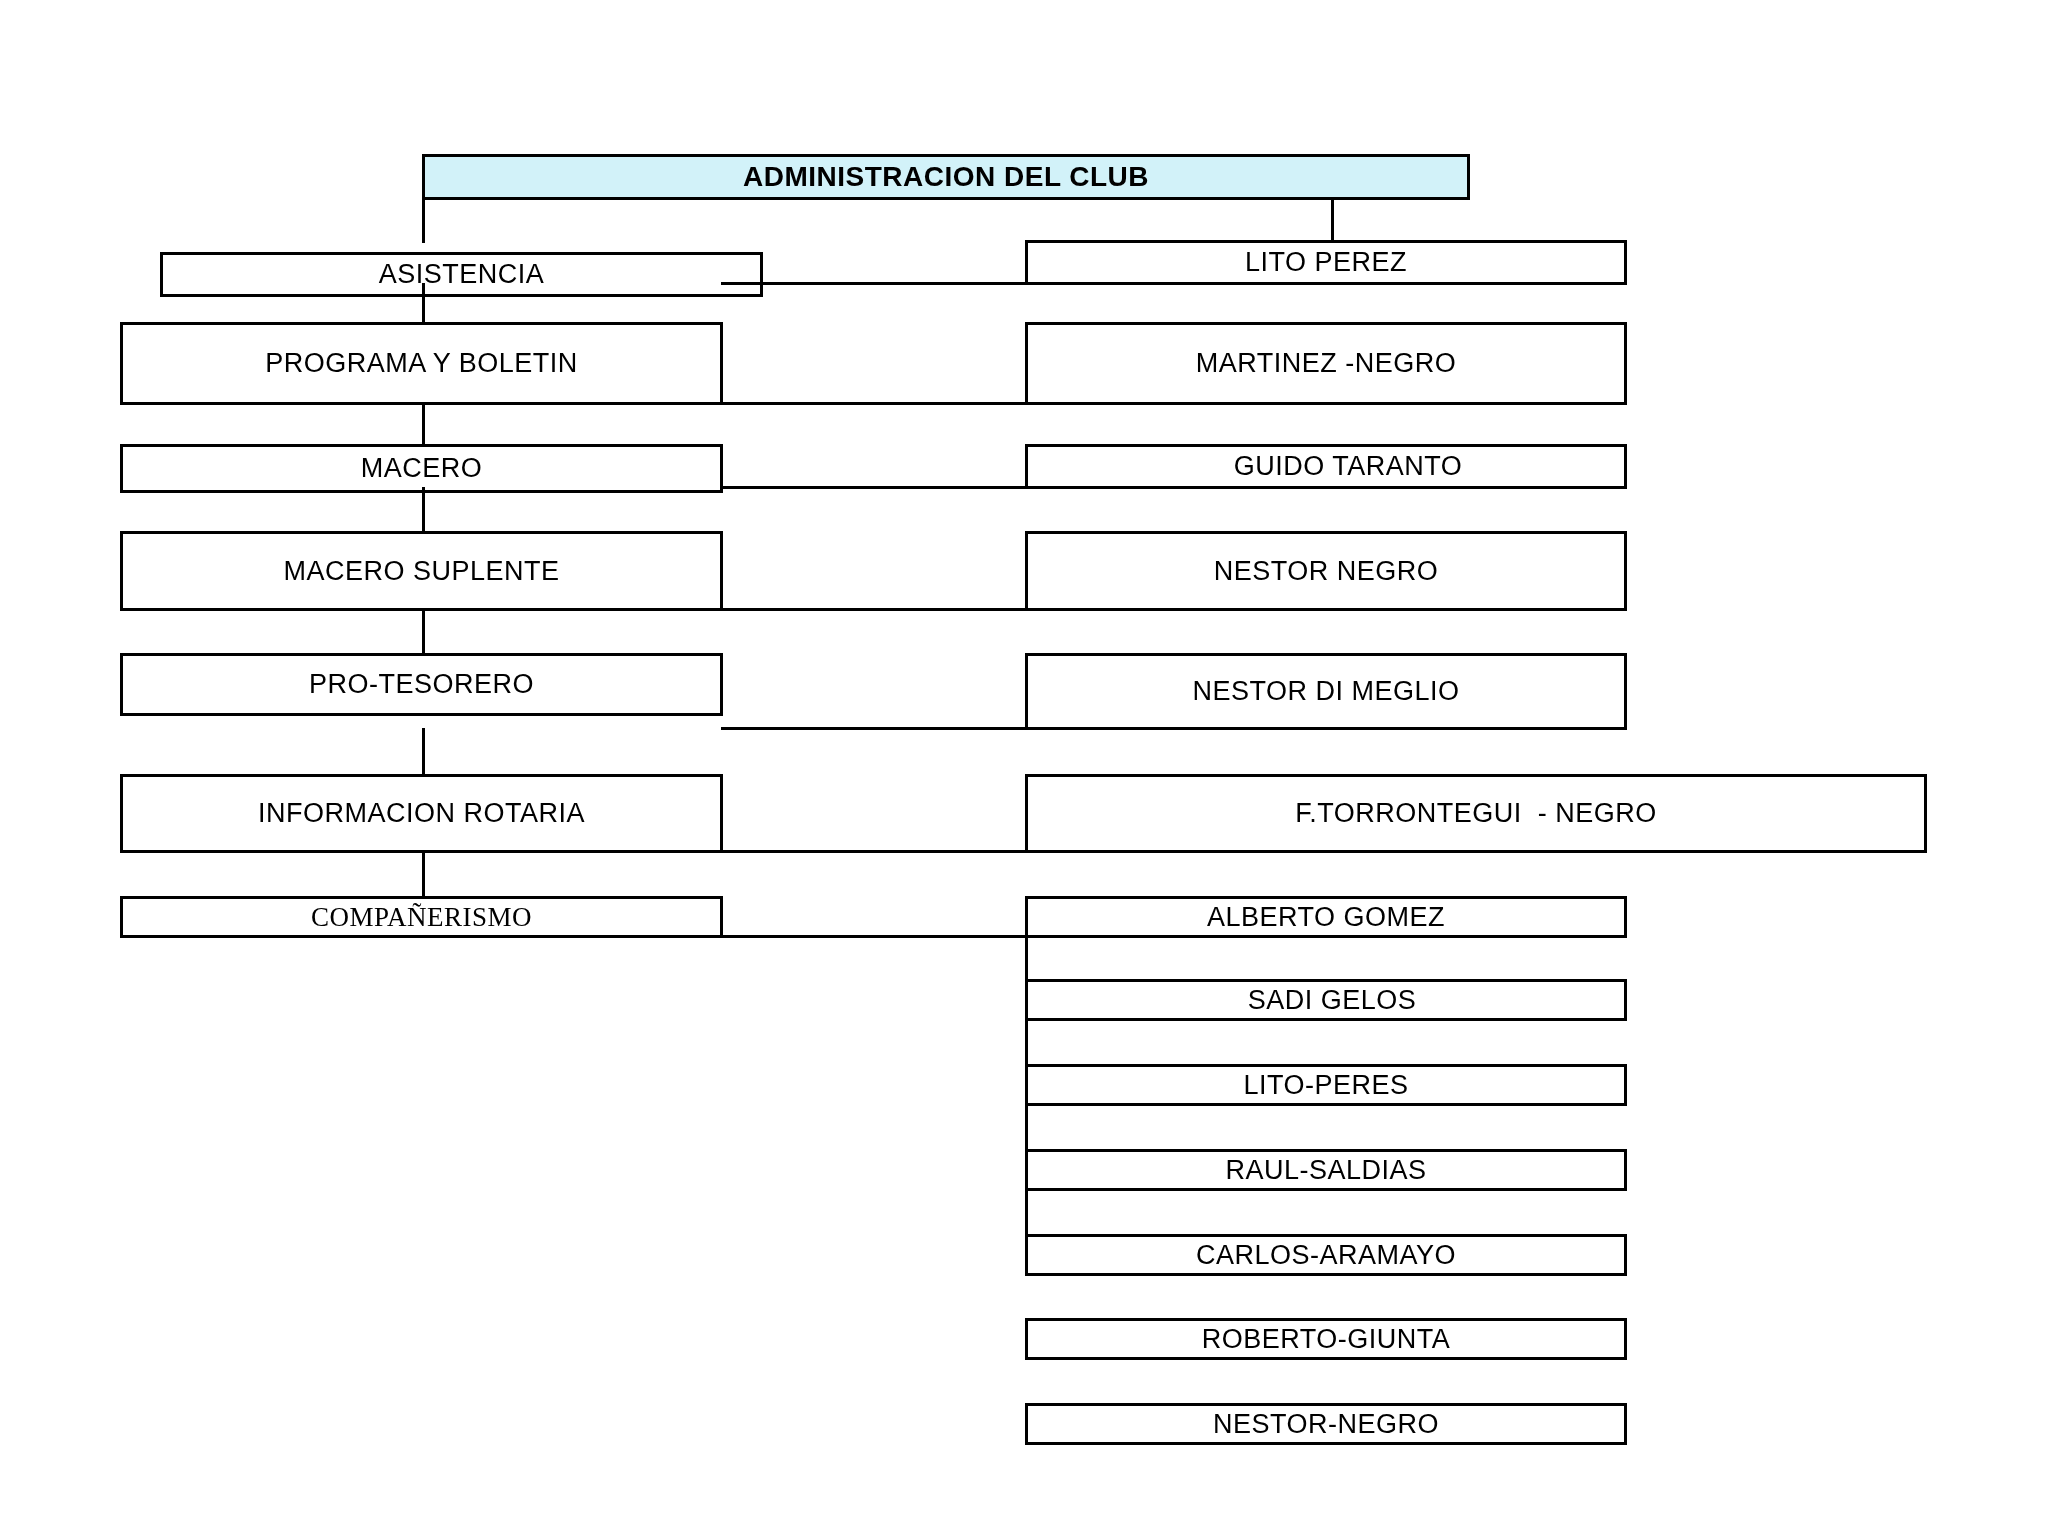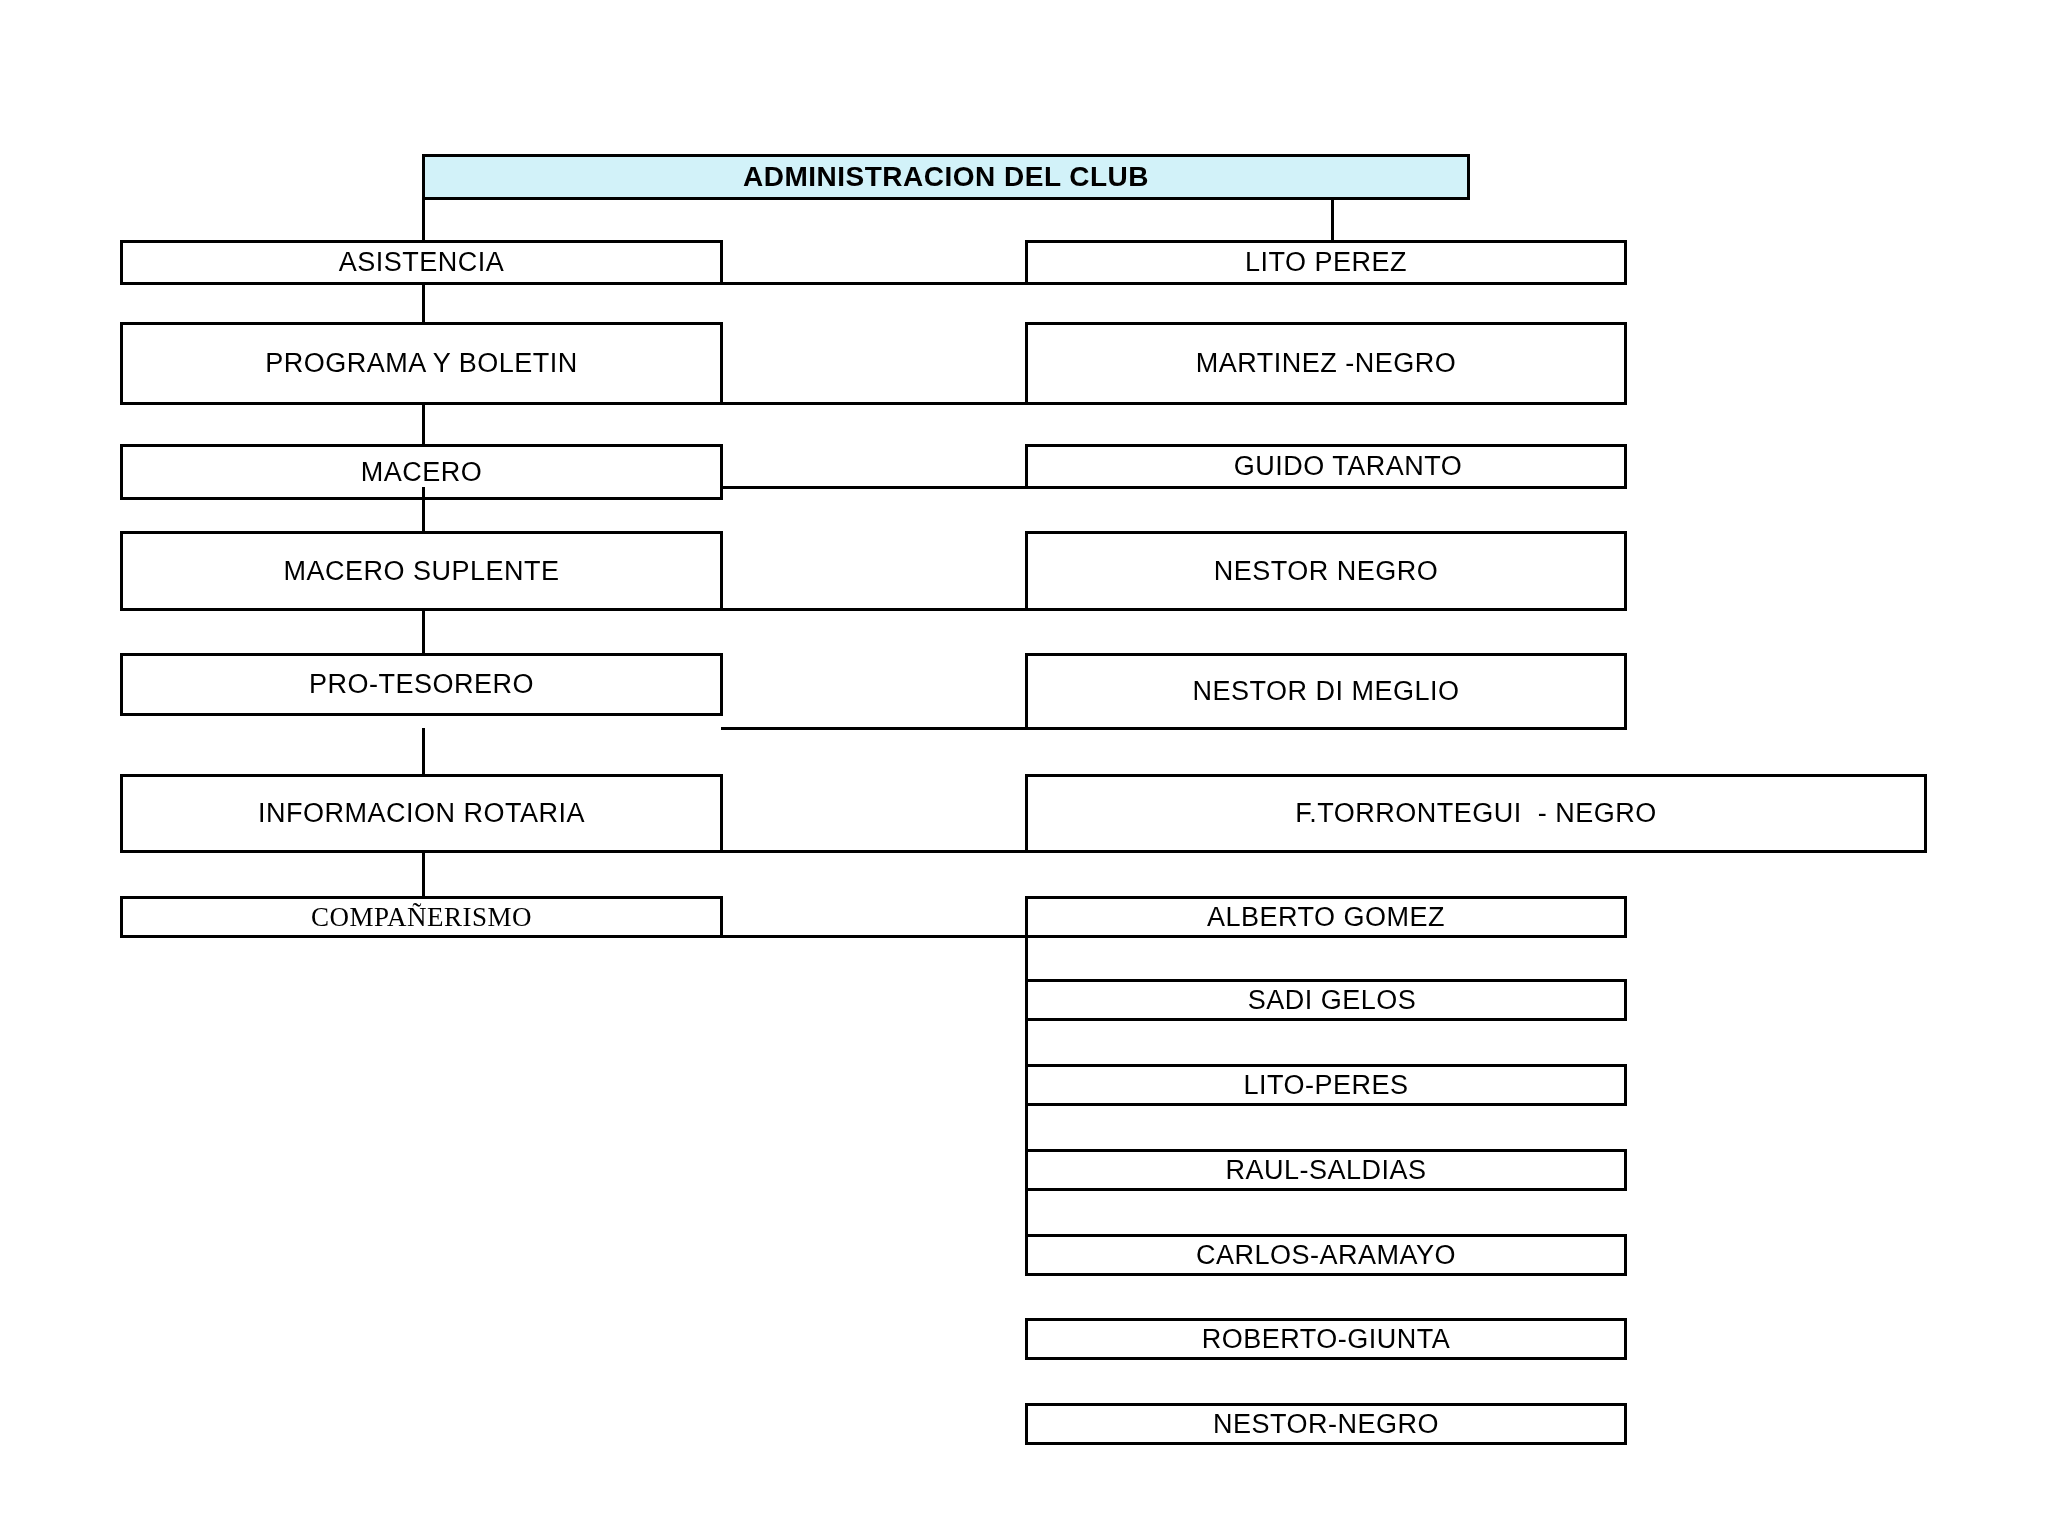--- a/index.html
+++ b/index.html
@@ -35,23 +35,23 @@
     font-size: 28px;
   }
   .vline, .hline {
     position: absolute;
     background: #000000;
   }
   
   #b-header { left: 422px; top: 154px; width: 1048px; height: 46px; }
   
   .lbox { left: 120px; width: 603px; }
-  #b-l0 { top: 240px; height: 45px; }
+  #b-l0 { top: 252px; height: 45px; margin-left: 40px; }
   #b-l1 { top: 322px; height: 83px; }
-  #b-l2 { top: 444px; height: 56px; }
+  #b-l2 { top: 444px; height: 49px; }
   #b-l3 { top: 531px; height: 80px; }
   #b-l4 { top: 653px; height: 63px; }
   #b-l5 { top: 774px; height: 79px; }
   #b-l6 { top: 896px; height: 42px; font-family: Liberation Serif, serif; }
   
   .rbox { left: 1025px; width: 602px; }
   #b-r0 { top: 240px; height: 45px; }
   #b-r1 { top: 322px; height: 83px; }
   #b-r2 { top: 444px; height: 45px; padding-left: 44px; }
   #b-r3 { top: 531px; height: 80px; }

